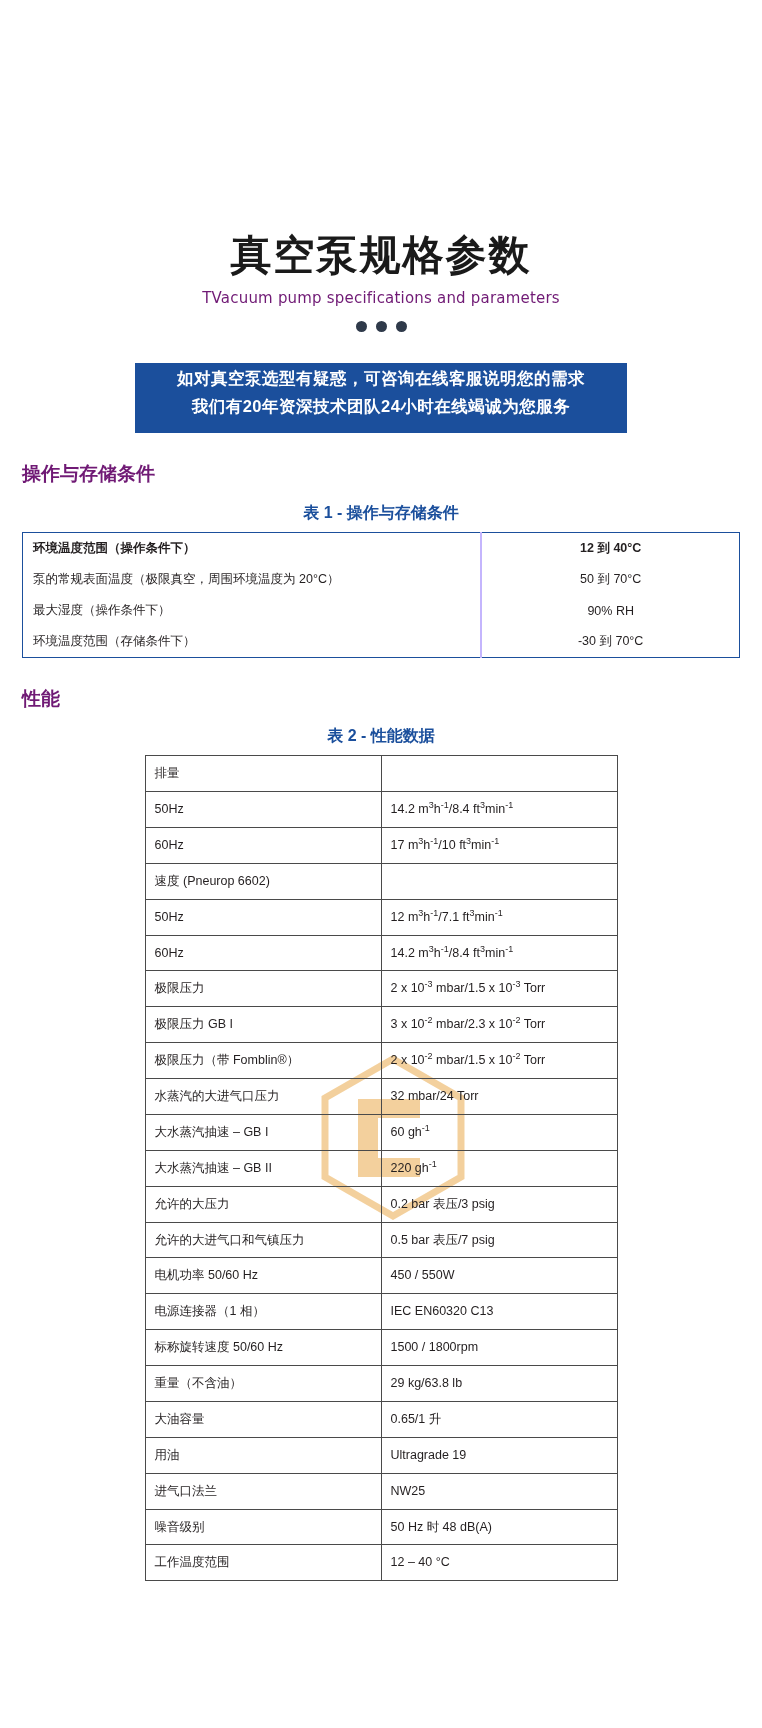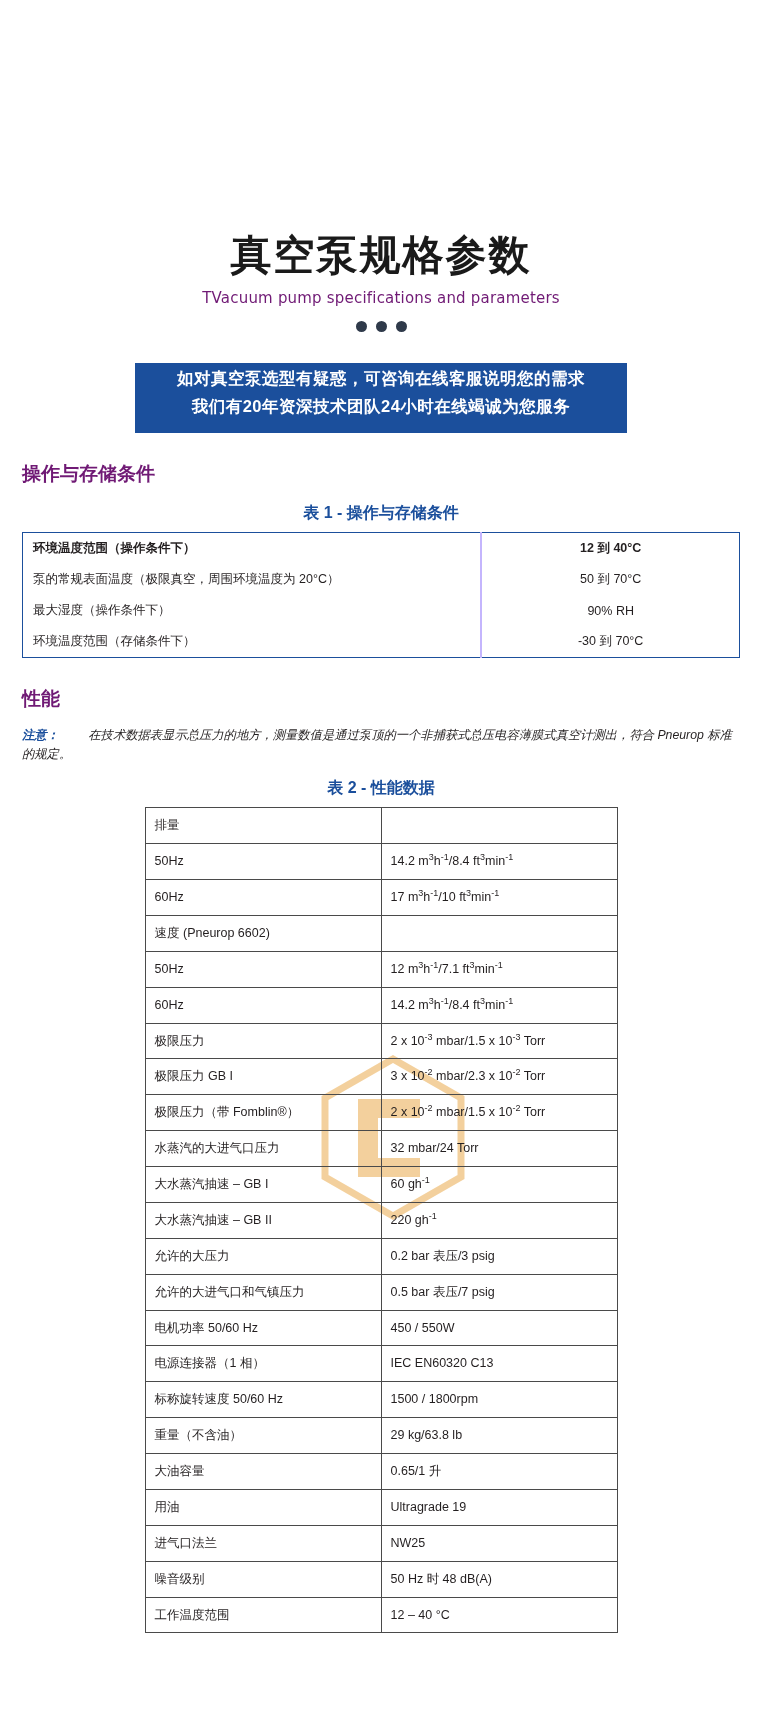--- a/index.html
+++ b/index.html
@@ -211,24 +211,20 @@
       </tr>
       <tr>
         <td class="label">环境温度范围（存储条件下）</td>
         <td class="val">-30 到 70°C</td>
       </tr>
     </tbody>
   </table>
 
   <div class="section-title">性能</div>
 
-  <div class="note">
-    <span class="note-label">注意：</span>
-    <span class="note-body">在技术数据表显示总压力的地方，测量数值是通过泵顶的一个非捕获式总压电容薄膜式真空计测出，符合 Pneurop 标准的规定。</span>
-  </div>
 
   <div class="table-caption" style="margin-top:14px;">表 2 - 性能数据</div>
 
   <table class="t2">
     <tbody id="perf-body">
         <tr>
           <td class="k">排量</td>
           <td class="v"></td>
         </tr>
         <tr>

